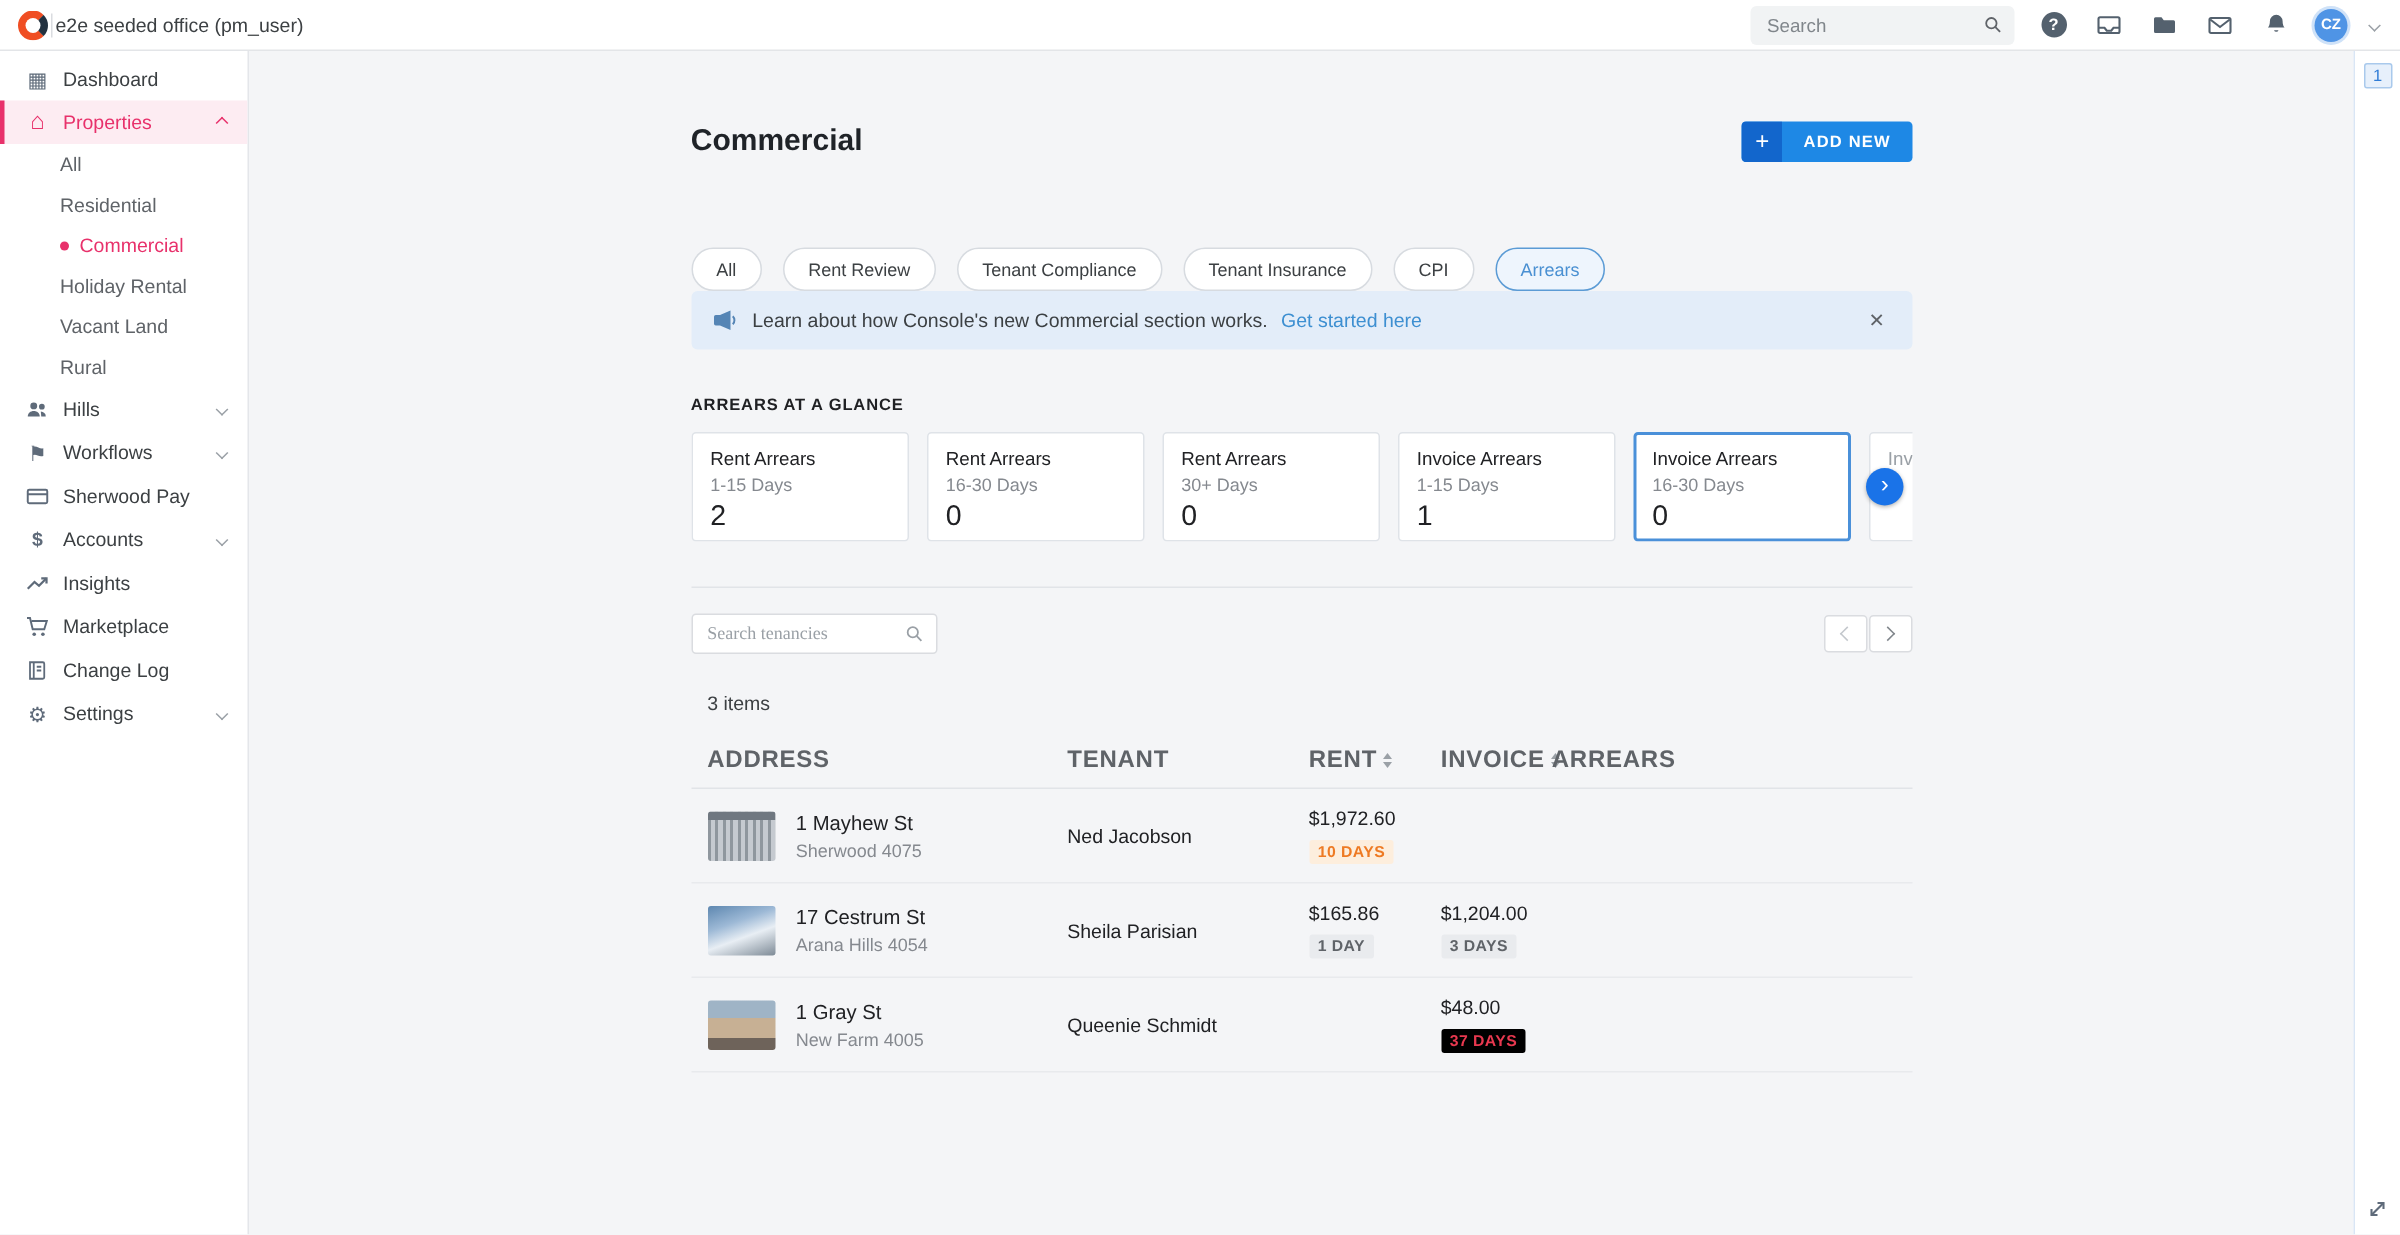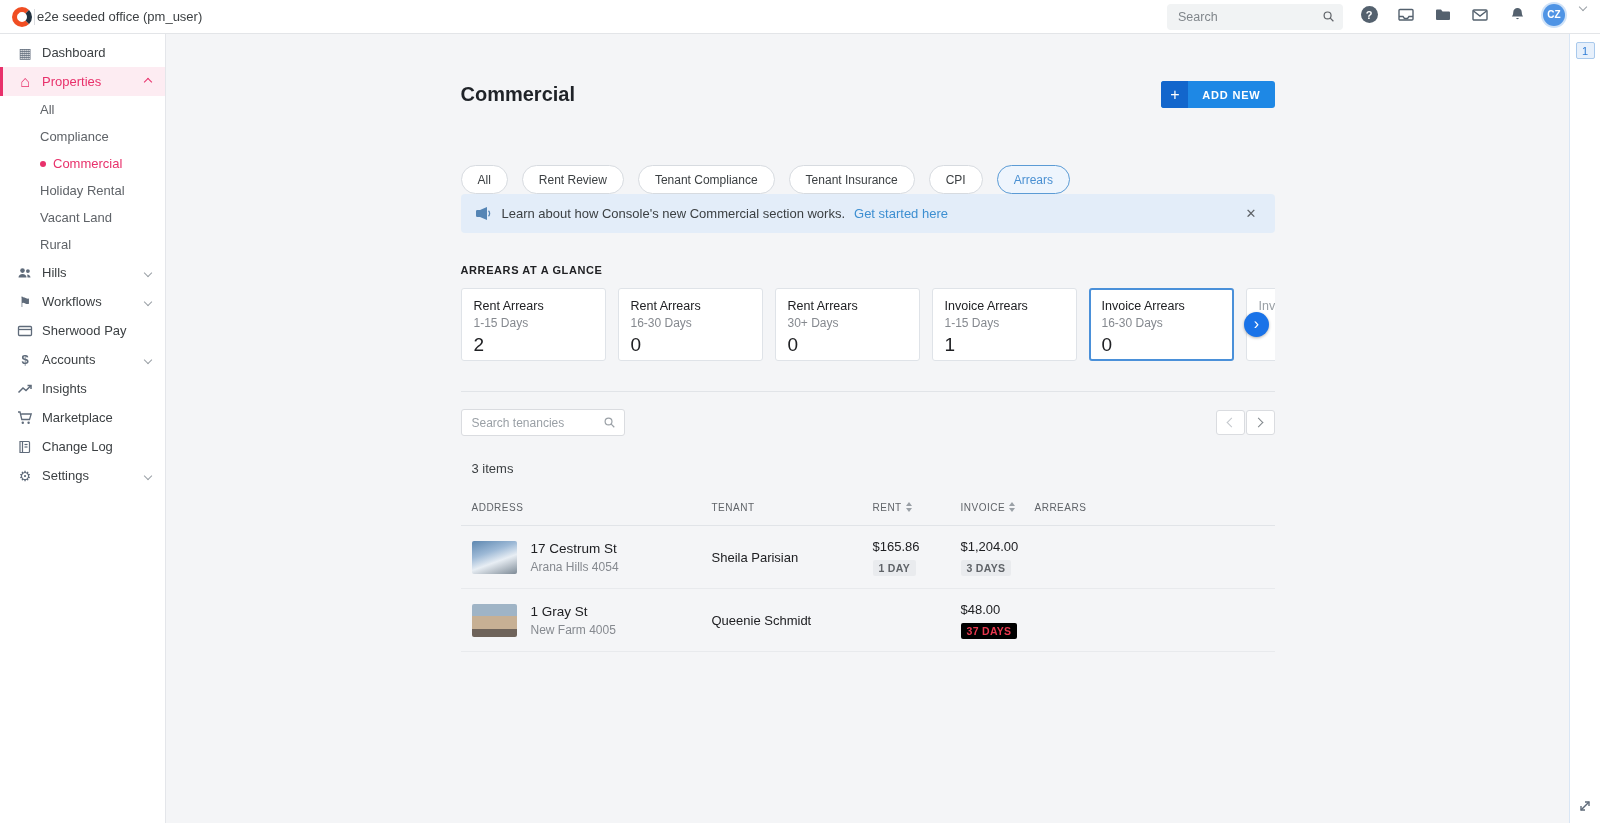--- a/index.html
+++ b/index.html
@@ -5,21 +5,21 @@
   html,body{margin:0;padding:0}
   body{width:1600px;height:823px;overflow:hidden;background:#f4f5f7;font-family:"Liberation Sans",sans-serif;color:#202124}
   button{font-family:"Liberation Sans",sans-serif}
   .app{display:flex;flex-direction:column;height:823px}
 
   
   .topbar{height:33px;background:#fff;border-bottom:1px solid #e3e5e8;display:flex;align-items:center;padding:0 14px 0 12px;gap:2px;flex:none}
   .logo{width:20px;height:20px;border-radius:50%;border:5px solid #f04e23;border-right-color:#22313f;box-sizing:border-box;cursor:pointer;flex:none}
   .tb-sep{width:1px;height:16px;background:#dadce0}
   .workspace{font-size:13px;color:#3c4043;white-space:nowrap}
-  .tb-right{margin-left:auto;display:flex;align-items:flex-start;gap:15px}
+  .tb-right{margin-left:auto;display:flex;align-items:center;gap:15px}
   .tb-search{width:176px;height:26px;background:#f1f3f4;border-radius:4px;display:flex;align-items:center;padding:0 9px;box-sizing:border-box;gap:6px}
   .tb-search input{border:0;background:transparent;outline:0;font-size:12.5px;color:#3c4043;width:100%;font-family:inherit}
   .tb-search input::placeholder{color:#80868b}
   .tb-ico{width:22px;height:22px;display:flex;align-items:center;justify-content:center;border:0;background:none;padding:0;cursor:pointer}
   .help{width:17px;height:17px;border-radius:50%;background:#54616e;color:#fff;font-size:11px;font-weight:700;display:flex;align-items:center;justify-content:center}
   .avatar{width:22px;height:22px;border-radius:50%;background:#4f94e5;color:#fff;font-size:10px;font-weight:700;display:flex;align-items:center;justify-content:center;cursor:pointer;box-shadow:0 0 0 2px #cfe2f8}
   .chev{display:inline-block;width:6px;height:6px;border-right:1.6px solid #9aa0a6;border-bottom:1.6px solid #9aa0a6;box-sizing:border-box}
   .chev.down{transform:rotate(45deg)}
   .chev.up{transform:rotate(-135deg)}
 
@@ -65,35 +65,35 @@
   .card-title{font-size:12.5px;color:#202124;white-space:nowrap}
   .card-sub{font-size:12px;color:#85898f;margin-top:3px;white-space:nowrap}
   .card-val{font-size:19px;color:#202124;margin-top:4px}
   .card.partial .card-title{color:#9aa0a6}
   .cards-next{position:absolute;right:6px;top:24px;width:25px;height:25px;border-radius:50%;background:#1a73e8;border:0;color:#fff;font-size:16px;line-height:1;display:flex;align-items:center;justify-content:center;cursor:pointer;box-shadow:0 1px 3px rgba(0,0,0,.3);padding:0 0 2px 1px}
 
   .hr{border-top:1px solid #e1e4e8;margin-top:30px}
 
   .list-controls{display:flex;justify-content:space-between;align-items:center;margin-top:17px}
   .search-tenancies{width:164px;height:27px;background:#fff;border:1px solid #dadce0;border-radius:3px;display:flex;align-items:center;padding:0 8px;box-sizing:border-box;gap:6px}
-  .search-tenancies input{border:0;outline:0;width:100%;font-size:12px;color:#3c4043;font-family:Liberation Sans, sans-serif;background:transparent}
+  .search-tenancies input{border:0;outline:0;width:100%;font-size:12px;color:#3c4043;font-family:Liberation Serif, serif;background:transparent}
   .search-tenancies input::placeholder{color:#9aa0a6}
   .pager{display:flex;gap:1px}
   .pg{width:29px;height:25px;background:#fff;border:1px solid #dadce0;border-radius:3px;display:flex;align-items:center;justify-content:center;cursor:pointer;padding:0}
   .pchev{display:inline-block;width:7px;height:7px;border-right:1.5px solid #80868b;border-bottom:1.5px solid #80868b;box-sizing:border-box}
   .pchev.left{transform:rotate(135deg);margin-left:3px}
   .pchev.right{transform:rotate(-45deg);margin-right:3px}
   .pg.prev .pchev{border-color:#c3c7cc}
 
   .items-count{margin-top:25px;padding-left:11px;font-size:13px;color:#3c4043}
 
   .table{margin-top:13px}
   .t-head,.t-row{display:grid;grid-template-columns:240px 161px 88px 74px 1fr;align-items:center;padding-left:11px}
   .t-head{height:36px;border-bottom:1px solid #e1e4e8}
-  .th{font-size:10px;font-weight:400;color:#5f6368;letter-spacing:.5px;display:flex;align-items:center;gap:4px}
+  .th{font-size:16px;font-weight:700;color:#5f6368;letter-spacing:.5px;display:flex;align-items:center;gap:4px}
   .sort{display:inline-flex;flex-direction:column}
   .sort i{width:0;height:0;border-left:3.5px solid transparent;border-right:3.5px solid transparent}
   .sort .up{border-bottom:4px solid #9aa0a6;margin-bottom:2px}
   .sort .down{border-top:4px solid #9aa0a6}
   .t-row{height:62px;border-bottom:1px solid #e8eaed;cursor:pointer;background:transparent}
   .td{font-size:13px;color:#202124}
   .addr{display:flex;align-items:center;gap:14px}
   .thumb{width:45px;height:33px;border-radius:2px;flex:none}
   .thumb.t0{background-image:linear-gradient(180deg,#6f7780 0,#6f7780 18%,rgba(0,0,0,0) 18%),repeating-linear-gradient(90deg,#8f979e 0 2px,#c5cad0 2px 5px)}
   .thumb.t1{background:linear-gradient(160deg,#5d87b0 0%,#9db9d6 35%,#e8eef4 60%,#7d8a96 100%)}
@@ -169,21 +169,21 @@
       <div class="nav-item active">
         <span class="nav-ico glyph" style="font-size:16px">⌂</span>
         <span>Properties</span>
         <span class="nav-chev chev up"></span>
       </div>
       <div class="sub-list">
         <div class="sub-item">
             <span>All</span>
           </div>
         <div class="sub-item">
-            <span>Compliance</span>
+            <span>Residential</span>
           </div>
         <div class="sub-item active">
             <span class="dot"></span>
             <span>Commercial</span>
           </div>
         <div class="sub-item">
             <span>Holiday Rental</span>
           </div>
         <div class="sub-item">
             <span>Vacant Land</span>
@@ -367,20 +367,36 @@
             <div class="th">
               <span>INVOICE</span>
               <span class="sort">
                   <i class="up"></i>
                   <i class="down"></i>
                 </span>
             </div>
             <div class="th">ARREARS</div>
           </div>
 
+          <div class="t-row">
+            <div class="td addr">
+              <div class="thumb t0"></div>
+              <div>
+                <div class="addr1">1 Mayhew St</div>
+                <div class="addr2">Sherwood 4075</div>
+              </div>
+            </div>
+            <div class="td">Ned Jacobson</div>
+            <div class="td money">
+              <div class="amount">$1,972.60</div>
+              <span class="badge orange">10 DAYS</span>
+            </div>
+            <div class="td money"></div>
+            <div class="td"></div>
+          </div>
 
           <div class="t-row">
             <div class="td addr">
               <div class="thumb t1"></div>
               <div>
                 <div class="addr1">17 Cestrum St</div>
                 <div class="addr2">Arana Hills 4054</div>
               </div>
             </div>
             <div class="td">Sheila Parisian</div>

